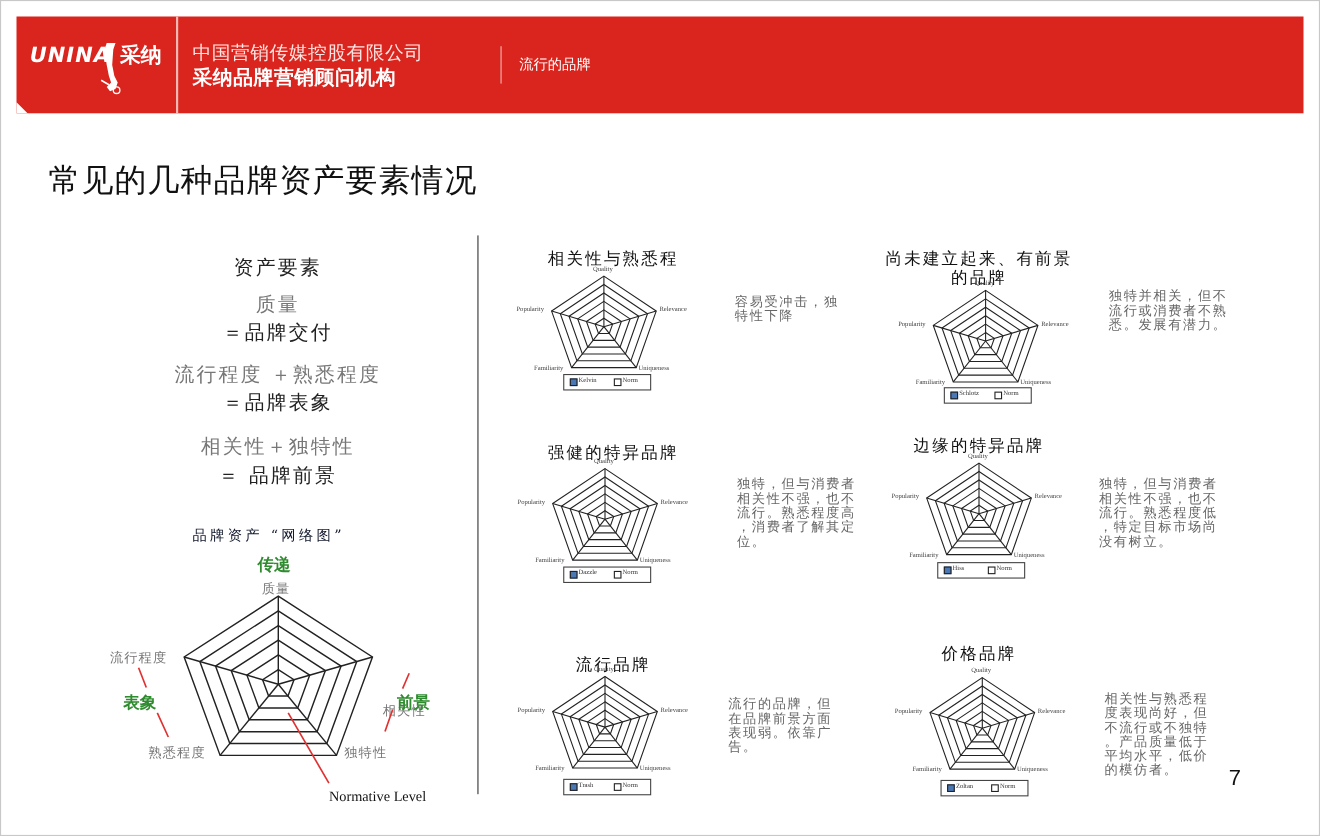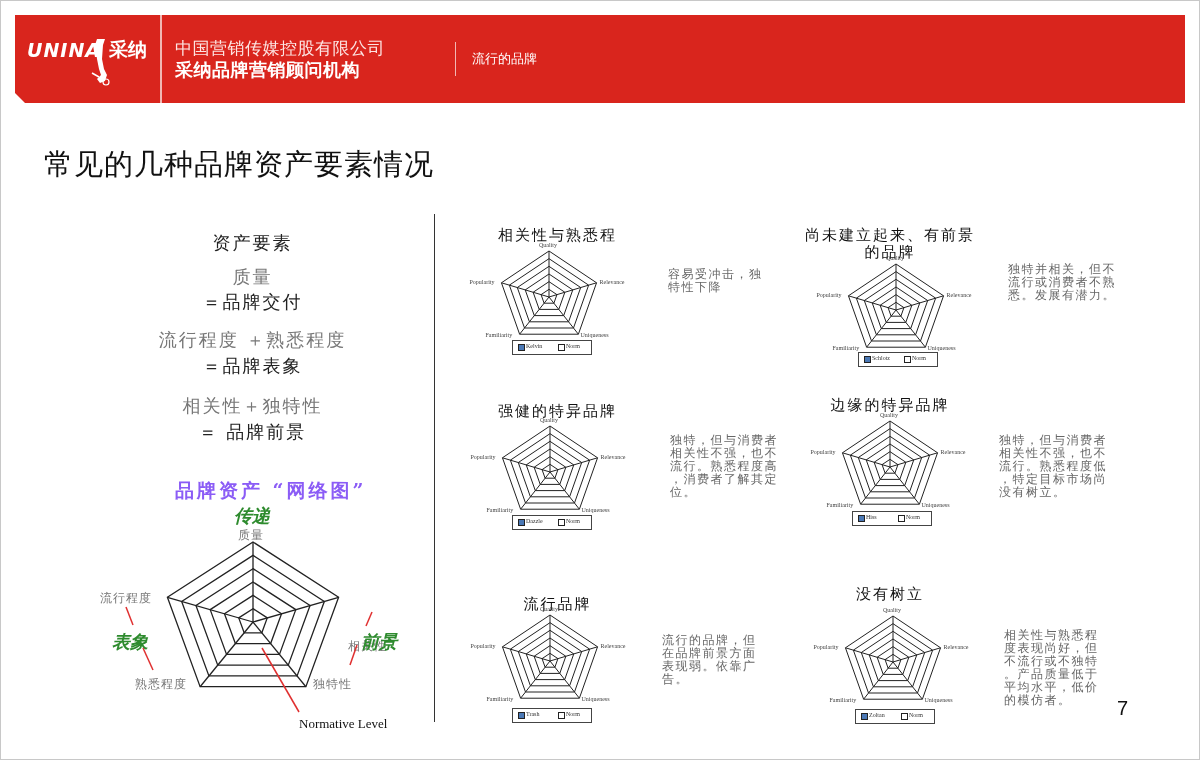--- a/index.html
+++ b/index.html
@@ -21,22 +21,22 @@
   .listed { position:absolute; left:457px; top:35px; color:#fff; font-size:13px; }
 
   .page-title { position:absolute; left:44px; top:145px; font-size:29px; color:#111; letter-spacing:1px; }
   .divider { position:absolute; left:434px; top:214px; width:1px; height:508px; background:#333; }
 
   .elements { position:absolute; left:80px; top:228px; width:360px; text-align:center; font-family:"DejaVu Serif", serif; }
   .el-head { position:absolute; left:0; top:3px; width:345px; font-size:18px; color:#222; letter-spacing:2px; }
   .el-gray { position:absolute; width:345px; left:0; font-size:18px; color:#777; letter-spacing:2px; }
   .el-dark { position:absolute; width:345px; left:0; font-size:18px; color:#222; letter-spacing:2px; }
 
-  .net-title { position:absolute; left:175px; top:478px; font-size:19px; color:#8b5cf6; letter-spacing:3px; font-family:"DejaVu Serif", serif;font-weight:bold; }
-  .green { position:absolute; color:#2e8b2e; font-size:18px; font-weight:bold; font-family:"DejaVu Serif", serif;font-style:italic; }
+  .net-title { position:absolute; left:175px; top:478px; font-size:13px; color:#0f172a; letter-spacing:3px; font-family:"DejaVu Serif", serif; }
+  .green { position:absolute; color:#2e8b2e; font-size:15px; font-weight:bold; font-family:"DejaVu Serif", serif; }
   .axis-cn { position:absolute; color:#777; font-size:12px; font-family:"DejaVu Serif", serif; letter-spacing:1px; }
   .norm-level { position:absolute; left:299px; top:716px; font-size:13px; font-family:"Liberation Serif", serif; color:#111; }
 
   .chart-title { position:absolute; font-size:15px; font-family:"DejaVu Serif", serif; color:#111; letter-spacing:2px; text-align:center; line-height:17px; }
   .mini-axis { position:absolute; font-size:6px; font-family:"Liberation Serif", serif; color:#444; }
   .legend { position:absolute; width:78px; height:13px; border:1px solid #444; background:#fff; font-size:6px;
             font-family:"Liberation Serif", serif; color:#333; }
   .legend .sw { position:absolute; top:3px; width:5px; height:5px; border:1px solid #222; }
   .legend .sw.blue { background:#4a78b5; }
   .legend .lbl { position:absolute; top:2px; }
@@ -264,21 +264,21 @@
     <div class="legend" style="left:512px;top:708px;">
       <span class="sw blue" style="left:5px;"></span>
       <span class="lbl" style="left:13px;">Trash</span>
       <span class="sw" style="left:45px;"></span>
       <span class="lbl" style="left:53px;">Norm</span>
     </div>
     <div class="desc" style="left:662px;top:634px;white-space:pre-line;">流行的品牌，但
 在品牌前景方面
 表现弱。依靠广
 告。</div>
-    <div class="chart-title" style="left:780px;top:586px;width:220px;white-space:pre-line;">没有树立</div>
+    <div class="chart-title" style="left:780px;top:586px;width:220px;white-space:pre-line;">价格品牌</div>
     <div class="mini-axis" style="left:883px;top:607px;">Quality</div>
     <div class="mini-axis" style="left:943.5px;top:643.74px;">Relevance</div>
     <div class="mini-axis" style="left:924.5px;top:697.26px;">Uniqueness</div>
     <div class="mini-axis" style="left:829.5px;top:697.26px;">Familiarity</div>
     <div class="mini-axis" style="left:813.5px;top:643.74px;">Popularity</div>
     <div class="legend" style="left:855px;top:709px;">
       <span class="sw blue" style="left:5px;"></span>
       <span class="lbl" style="left:13px;">Zoltan</span>
       <span class="sw" style="left:45px;"></span>
       <span class="lbl" style="left:53px;">Norm</span>

